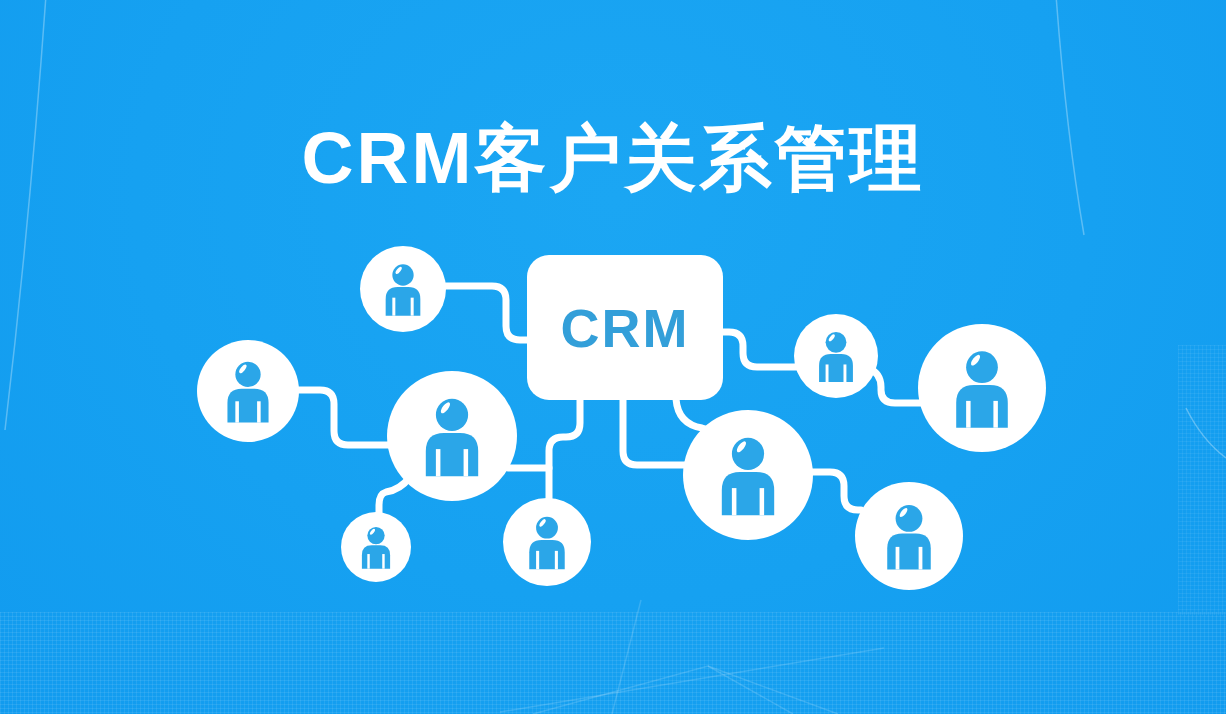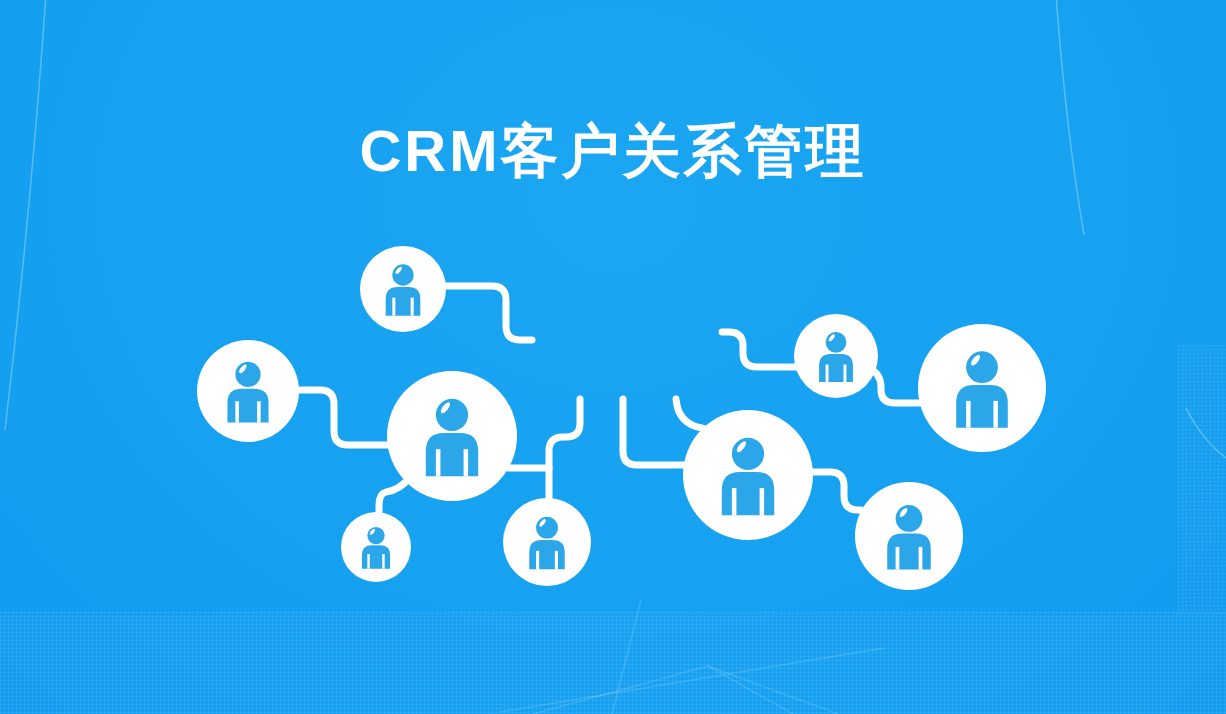--- a/index.html
+++ b/index.html
@@ -27,21 +27,21 @@
     background-image:
       linear-gradient(rgba(255,255,255,0.06) 1px, transparent 1px),
       linear-gradient(90deg, rgba(255,255,255,0.06) 1px, transparent 1px);
     background-size:4px 4px;
     pointer-events:none;
   }
   .net{position:absolute;left:0;top:0;z-index:2;}
   .title{
     position:absolute;top:119px;left:0;width:100%;
     text-align:center;color:#ffffff;
-    font-size:58px;font-weight:800;letter-spacing:3px;line-height:1.1;
+    font-size:72px;font-weight:800;letter-spacing:3px;line-height:1.1;
     z-index:4;
   }
   .crm-box{
     position:absolute;left:527px;top:255px;width:196px;height:145px;
     background:#ffffff;border-radius:22px;
     display:flex;align-items:center;justify-content:center;
     z-index:3;
   }
   .crm-box-label{
     font-size:54px;font-weight:bold;letter-spacing:2px;
@@ -119,16 +119,19 @@
           <circle cx="982" cy="388" r="64" fill="#ffffff"></circle>
           <use href="#person" x="932.4" y="340.38399999999996" width="99.2" height="99.2" color="#2ba6e8"></use>
         </g>
         <g>
           <circle cx="909" cy="536" r="54" fill="#ffffff"></circle>
           <use href="#person" x="867.15" y="495.82399999999996" width="83.7" height="83.7" color="#2ba6e8"></use>
         </g>
       </g>
   </svg>
 
+  <div class="crm-box" style="background: rgb(255, 255, 255);">
+    <span class="crm-box-label" style="color: rgb(51, 159, 217);">CRM</span>
+  </div>
 
   <div class="title" style="color: rgb(255, 255, 255);">CRM客户关系管理</div>
 
 </div>
 
 </body></html>

